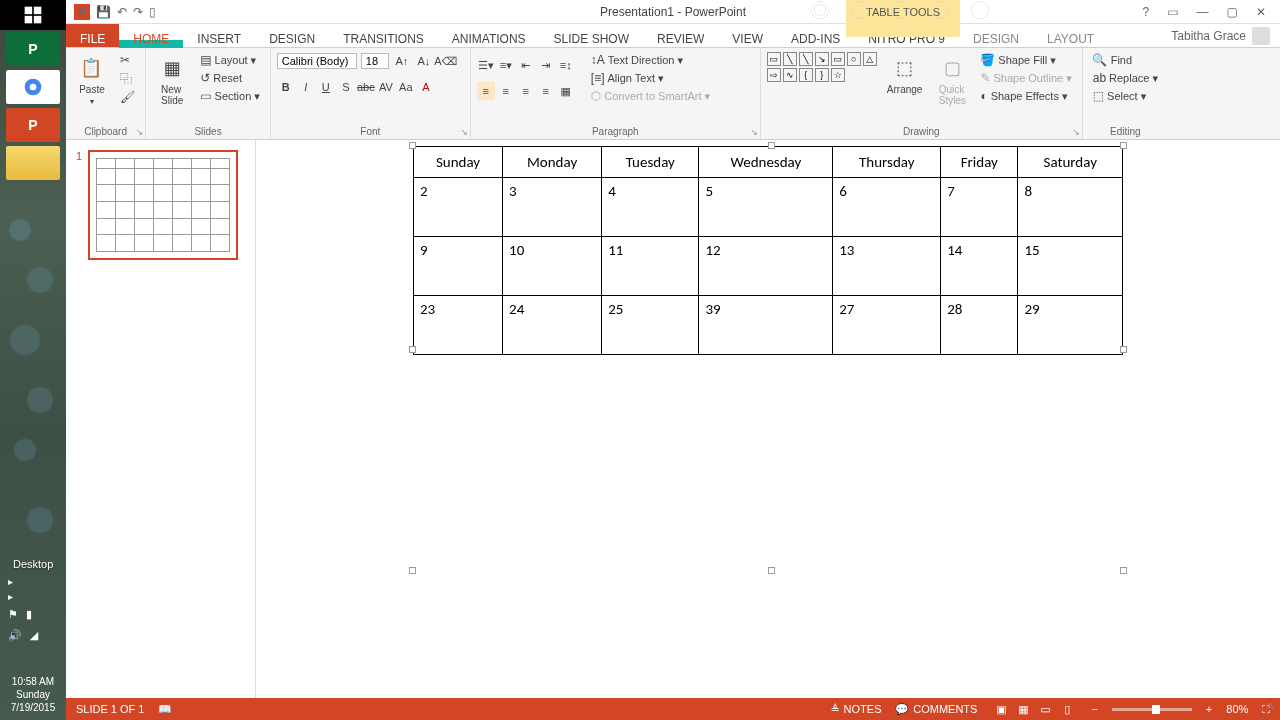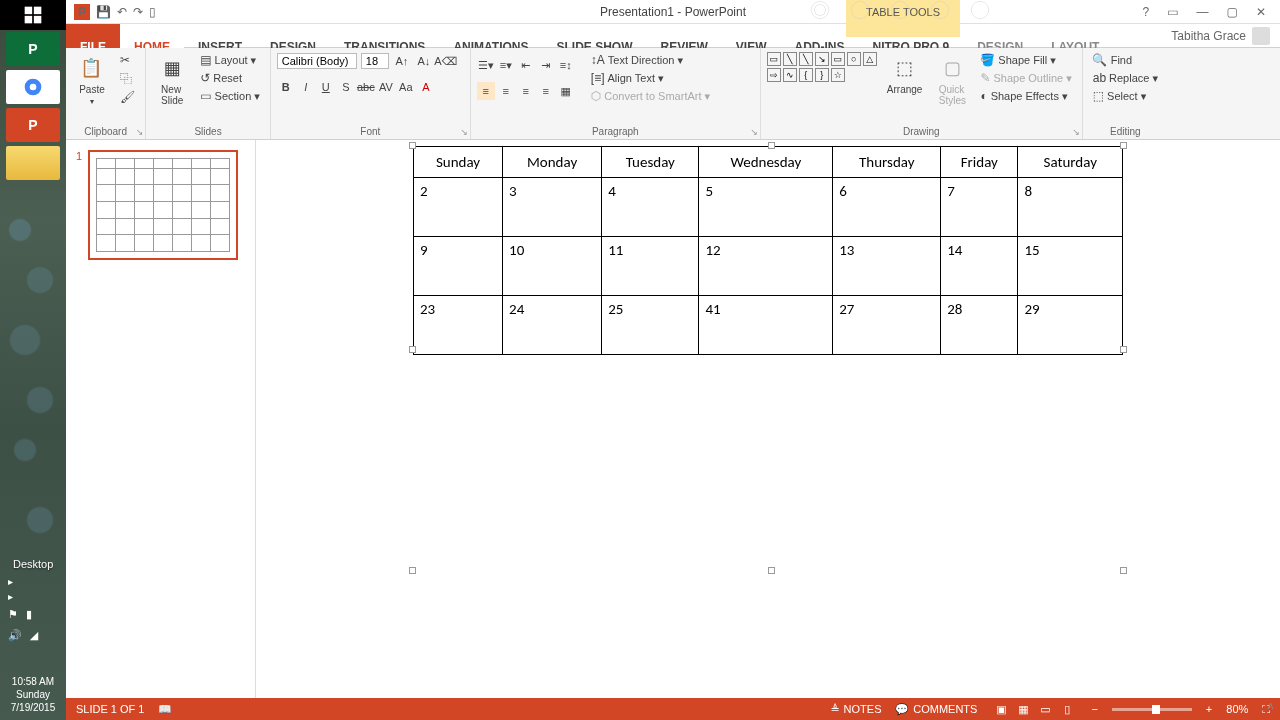--- a/index.html
+++ b/index.html
@@ -25,23 +25,23 @@
 .titlebar::after{content:'';position:absolute;right:180px;top:-2px;width:300px;height:28px;background-image:radial-gradient(circle at 20px 12px,transparent 8px,#ccc 8px,#ccc 9px,transparent 9px),radial-gradient(circle at 20px 12px,transparent 5px,#ccc 5px,#ccc 6px,transparent 6px),radial-gradient(circle at 60px 12px,transparent 8px,#ccc 8px,#ccc 9px,transparent 9px),radial-gradient(circle at 100px 12px,transparent 8px,#ccc 8px,#ccc 9px,transparent 9px),radial-gradient(circle at 140px 12px,transparent 8px,#ccc 8px,#ccc 9px,transparent 9px),radial-gradient(circle at 180px 12px,transparent 8px,#ccc 8px,#ccc 9px,transparent 9px);opacity:.4;pointer-events:none;}
 .qa-icons { display:flex; gap:6px; padding:0 8px; align-items:center; }
 .qa-icons span { font-size:12px; color:#666; }
 .ppt-logo { width:16px; height:16px; background:#d24625; color:#fff; font-size:9px; font-weight:bold; display:flex; align-items:center; justify-content:center; }
 .title-text { position:absolute; left:50%; transform:translateX(-50%); font-size:12px; color:#444; }
 .tool-tab { position:absolute; right:320px; background:#fde699; padding:19px 20px; font-size:11px; color:#555; }
 .win-ctrl { margin-left:auto; display:flex; gap:10px; padding:0 10px; font-size:12px; color:#666; }
 .win-ctrl span { cursor:pointer; padding:0 4px; }
 
 .tabs { height:24px; background:#fff; display:flex; border-bottom:1px solid #d0d0d0; }
-.tab { padding:16px 14px; font-size:12px; color:#444; cursor:pointer;font-weight:bold; }
+.tab { padding:8px 14px; font-size:12px; color:#444; cursor:pointer; }
 .tab.file { background:#d24625; color:#fff; }
-.tab.active { background:#fff; border-bottom:6px solid #14b8a6; color:#d24625; }
+.tab.active { background:#fff; border-bottom:8px solid #14b8a6; color:#d24625; }
 .tab.tool { color:#888; }
 .user-tab { margin-left:auto; padding:4px 10px; font-size:12px; color:#666; display:flex; align-items:center; gap:6px; }
 .user-tab .avatar { width:18px; height:18px; background:#ddd; border-radius:2px; }
 
 .ribbon { height:92px; background:#f5f5f5; border-bottom:1px solid #d0d0d0; display:flex; }
 .rgroup { border-right:1px solid #ddd; display:flex; flex-direction:column; padding:4px 6px 2px; position:relative; }
 .rgroup-label { font-size:10px; color:#666; text-align:center; margin-top:auto; padding-top:2px; }
 .rgroup-body { display:flex; gap:4px; flex:1; align-items:flex-start; }
 .big-btn { display:flex; flex-direction:column; align-items:center; gap:2px; padding:2px 6px; font-size:10px; color:#444; cursor:pointer; }
 .big-btn .ico { width:28px; height:28px; display:flex; align-items:center; justify-content:center; font-size:18px; }
@@ -408,21 +408,21 @@
                 <td>11</td>
                 <td>12</td>
                 <td>13</td>
                 <td>14</td>
                 <td>15</td>
               </tr>
           <tr>
                 <td>23</td>
                 <td>24</td>
                 <td>25</td>
-                <td>41</td>
+                <td>39</td>
                 <td>27</td>
                 <td>28</td>
                 <td>29</td>
               </tr>
         </tbody>
           </table>
         <span class="sel-handle tl"></span>
         <span class="sel-handle tr"></span>
         <span class="sel-handle tm"></span>
         <span class="sel-handle ml"></span>

